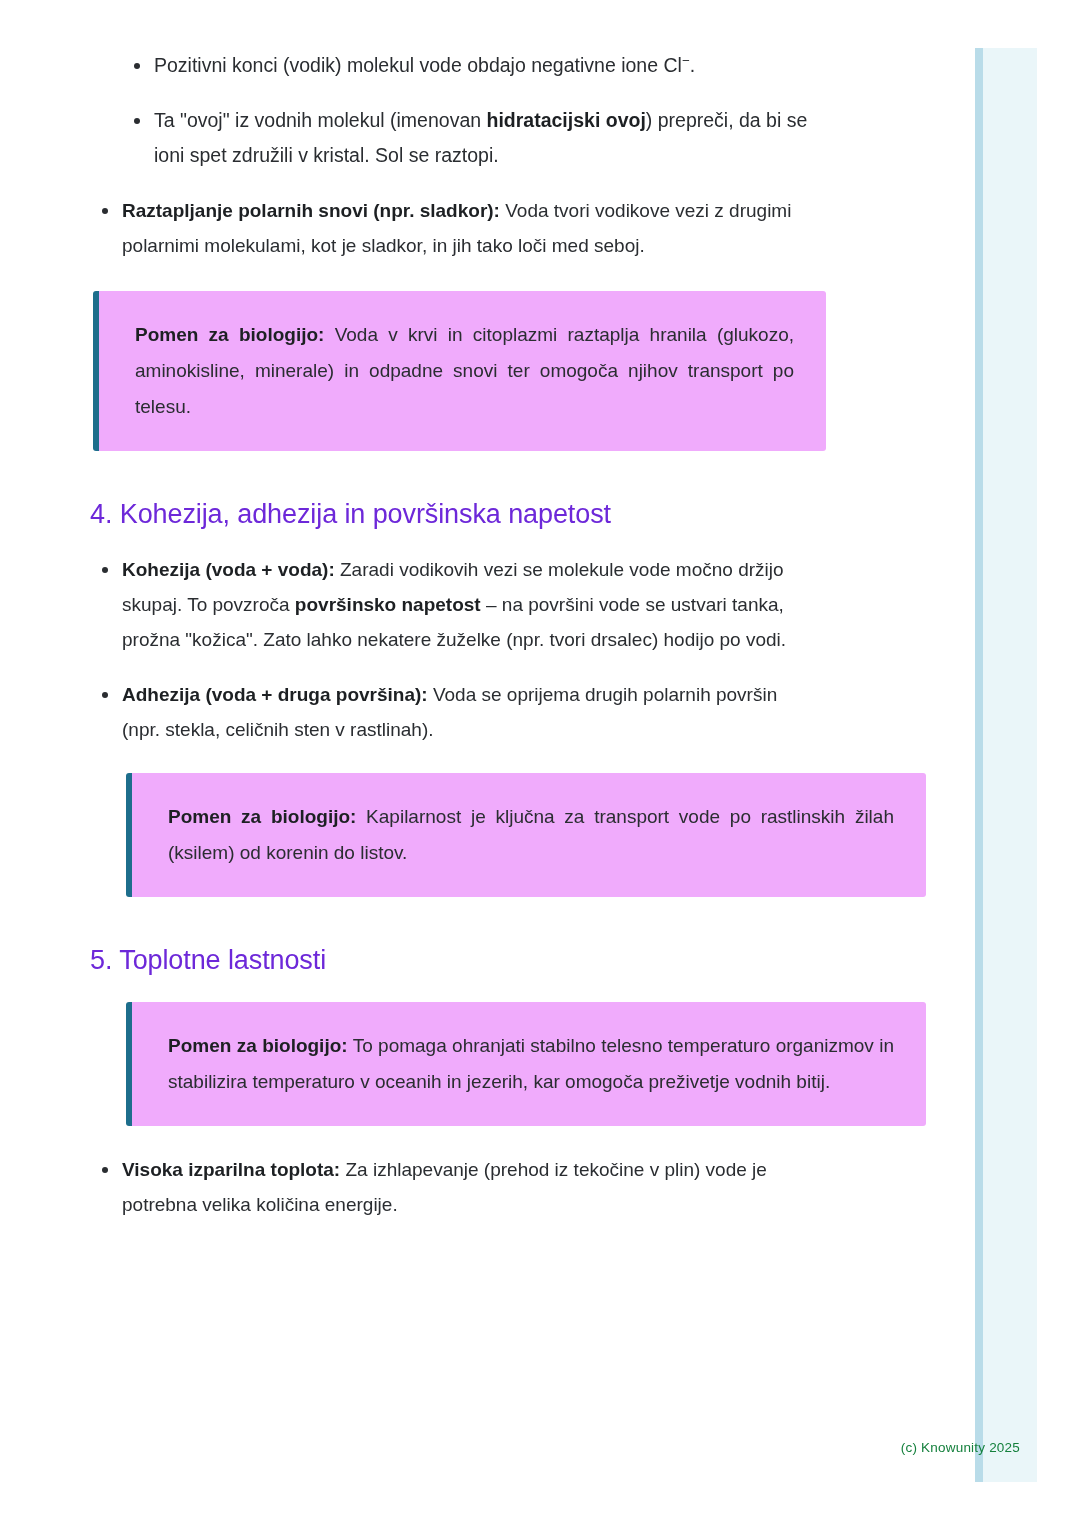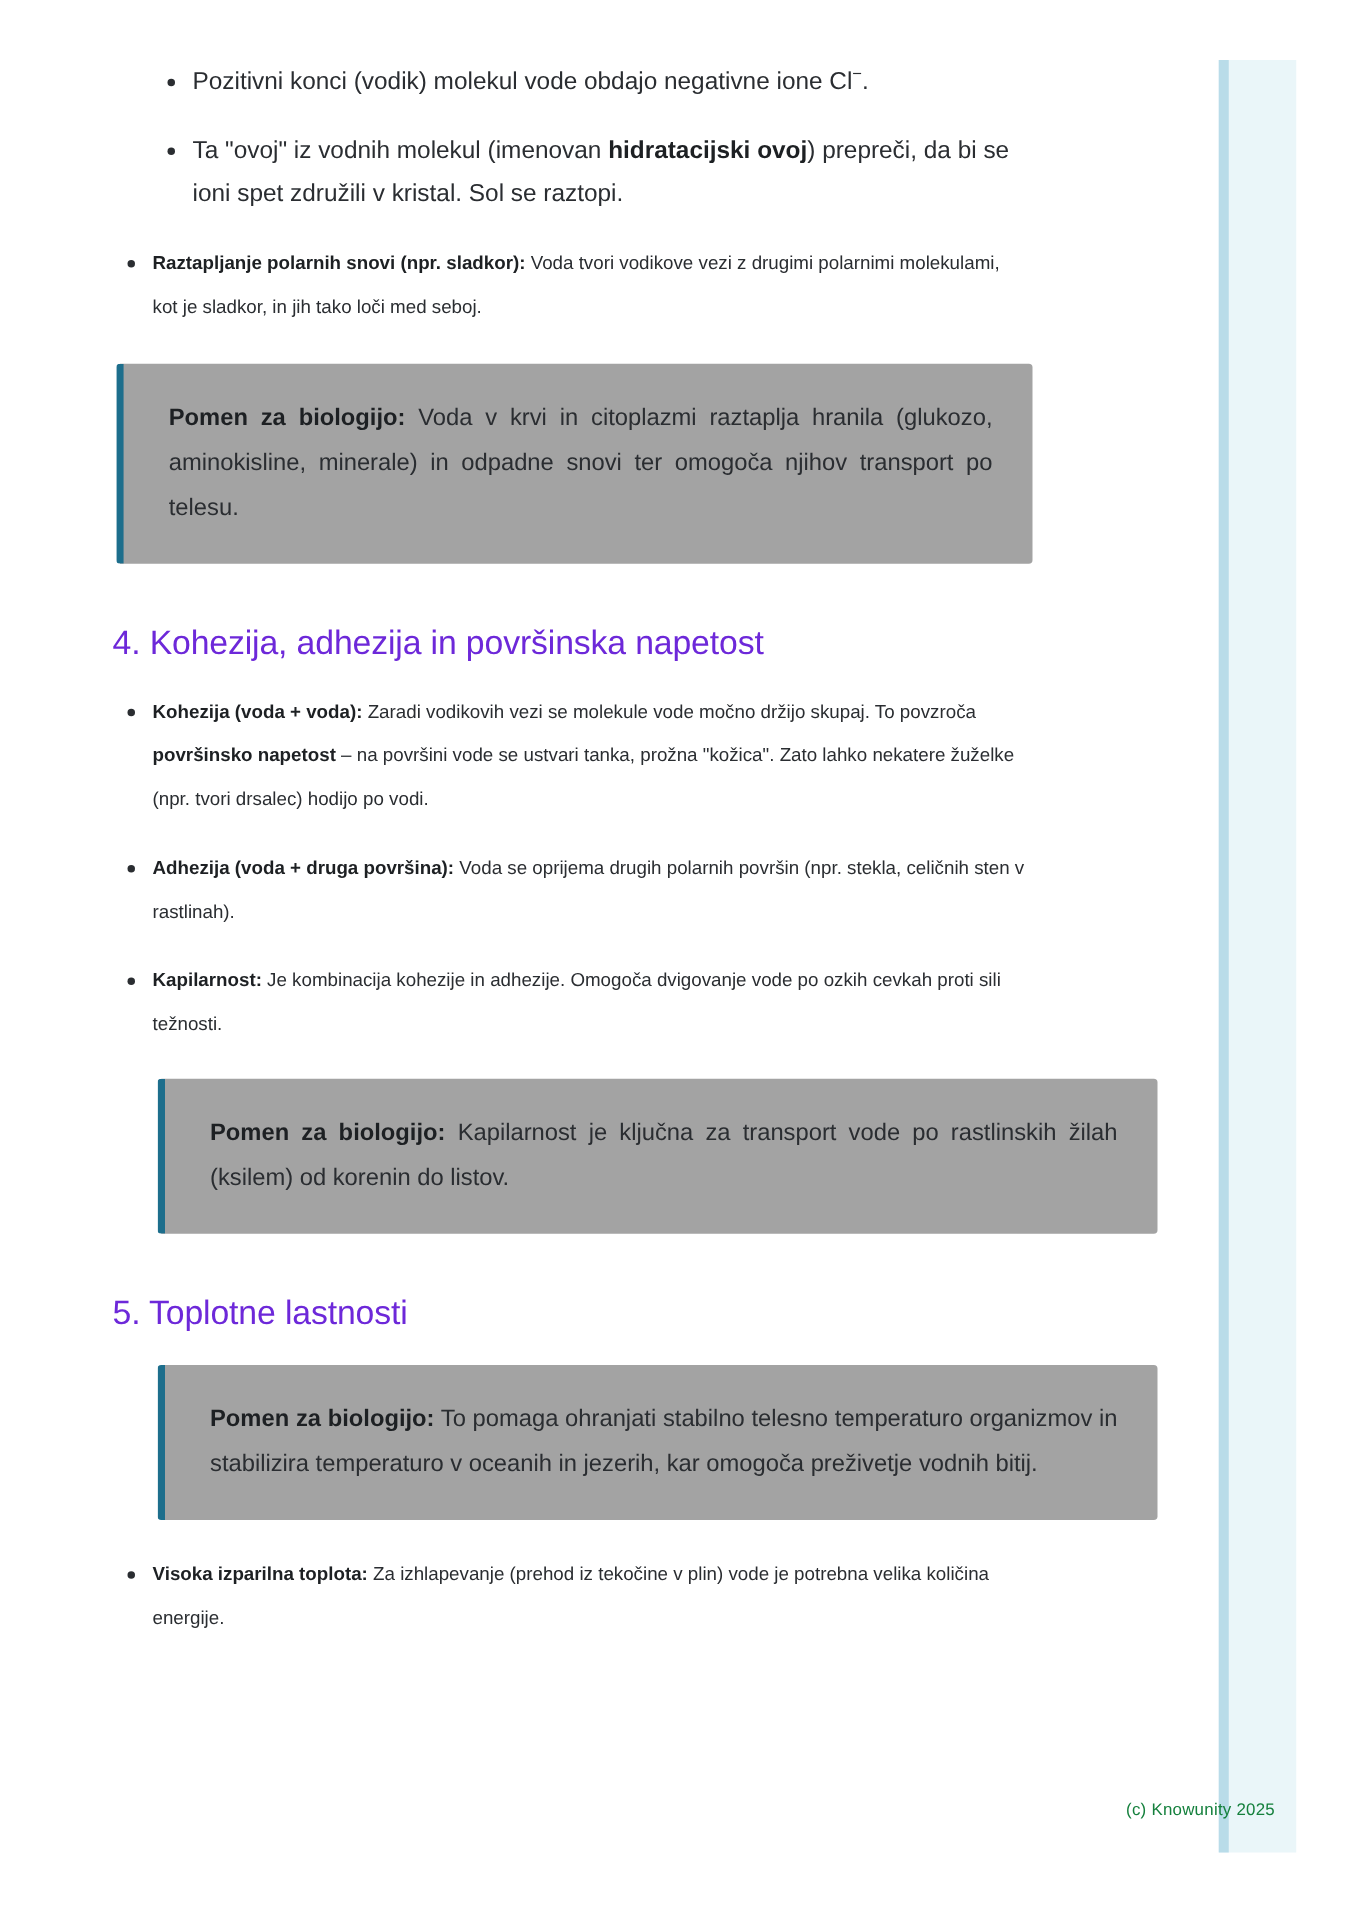--- a/index.html
+++ b/index.html
@@ -45,21 +45,21 @@
   ul.lvl1 {
     list-style: none;
     margin: 0;
     padding: 0;
   }
   ul.lvl1 > li {
     position: relative;
     padding-left: 32px;
     margin-left: 90px;
     margin-bottom: 20px;
-    font-size: 15px;
+    font-size: 19px;
     line-height: 35px;
     color: #2a2d31;
     max-width: 730px;
   }
   ul.lvl1 > li::before {
     content: "";
     position: absolute;
     left: 12px;
     top: 15px;
     width: 6px;
@@ -93,21 +93,21 @@
     border-radius: 50%;
     background: #2a2d31;
   }
 
   b, strong, .b { font-weight: bold; color: #1d2023; }
 
   sup { font-size: 0.68em; vertical-align: super; line-height: 0; }
 
   
   .callout {
-    background: #a3a3a3;
+    background: #f0abfc;
     border-left: 6px solid #1d6e8c;
     border-radius: 3px;
     padding: 26px 32px 26px 36px;
     font-size: 19px;
     line-height: 36px;
     text-align: justify;
     color: #2a2d31;
   }
   .callout.level-a {
     margin: 28px 0 28px 93px;
@@ -153,21 +153,20 @@
         <li><span>Ta "ovoj" iz vodnih molekul (imenovan </span><b>hidratacijski ovoj</b><span>) prepreči, da bi se ioni spet združili v kristal. Sol se raztopi.</span></li>
       </ul>
       <ul class="lvl1">
         <li><b>Raztapljanje polarnih snovi (npr. sladkor):</b><span> Voda tvori vodikove vezi z drugimi polarnimi molekulami, kot je sladkor, in jih tako loči med seboj.</span></li>
       </ul>
       <div class="callout level-a"><b>Pomen za biologijo:</b><span> Voda v krvi in citoplazmi raztaplja hranila (glukozo, aminokisline, minerale) in odpadne snovi ter omogoča njihov transport po telesu.</span></div>
       <h2 class="section">4. Kohezija, adhezija in površinska napetost</h2>
       <ul class="lvl1">
         <li><b>Kohezija (voda + voda):</b><span> Zaradi vodikovih vezi se molekule vode močno držijo skupaj. To povzroča </span><b>površinsko napetost</b><span> – na površini vode se ustvari tanka, prožna "kožica". Zato lahko nekatere žuželke (npr. tvori drsalec) hodijo po vodi.</span></li>
         <li><b>Adhezija (voda + druga površina):</b><span> Voda se oprijema drugih polarnih površin (npr. stekla, celičnih sten v rastlinah).</span></li>
-        <li><b>Kapilarnost:</b><span> Je kombinacija kohezije in adhezije. Omogoča dvigovanje vode po ozkih cevkah proti sili težnosti.</span></li>
       </ul>
       <div class="callout level-b"><b>Pomen za biologijo:</b><span> Kapilarnost je ključna za transport vode po rastlinskih žilah (ksilem) od korenin do listov.</span></div>
       <h2 class="section">5. Toplotne lastnosti</h2>
       <div class="callout level-b"><b>Pomen za biologijo:</b><span> To pomaga ohranjati stabilno telesno temperaturo organizmov in stabilizira temperaturo v oceanih in jezerih, kar omogoča preživetje vodnih bitij.</span></div>
       <ul class="lvl1">
         <li><b>Visoka izparilna toplota:</b><span> Za izhlapevanje (prehod iz tekočine v plin) vode je potrebna velika količina energije.</span></li>
       </ul>
     </div>
 </div>
 

